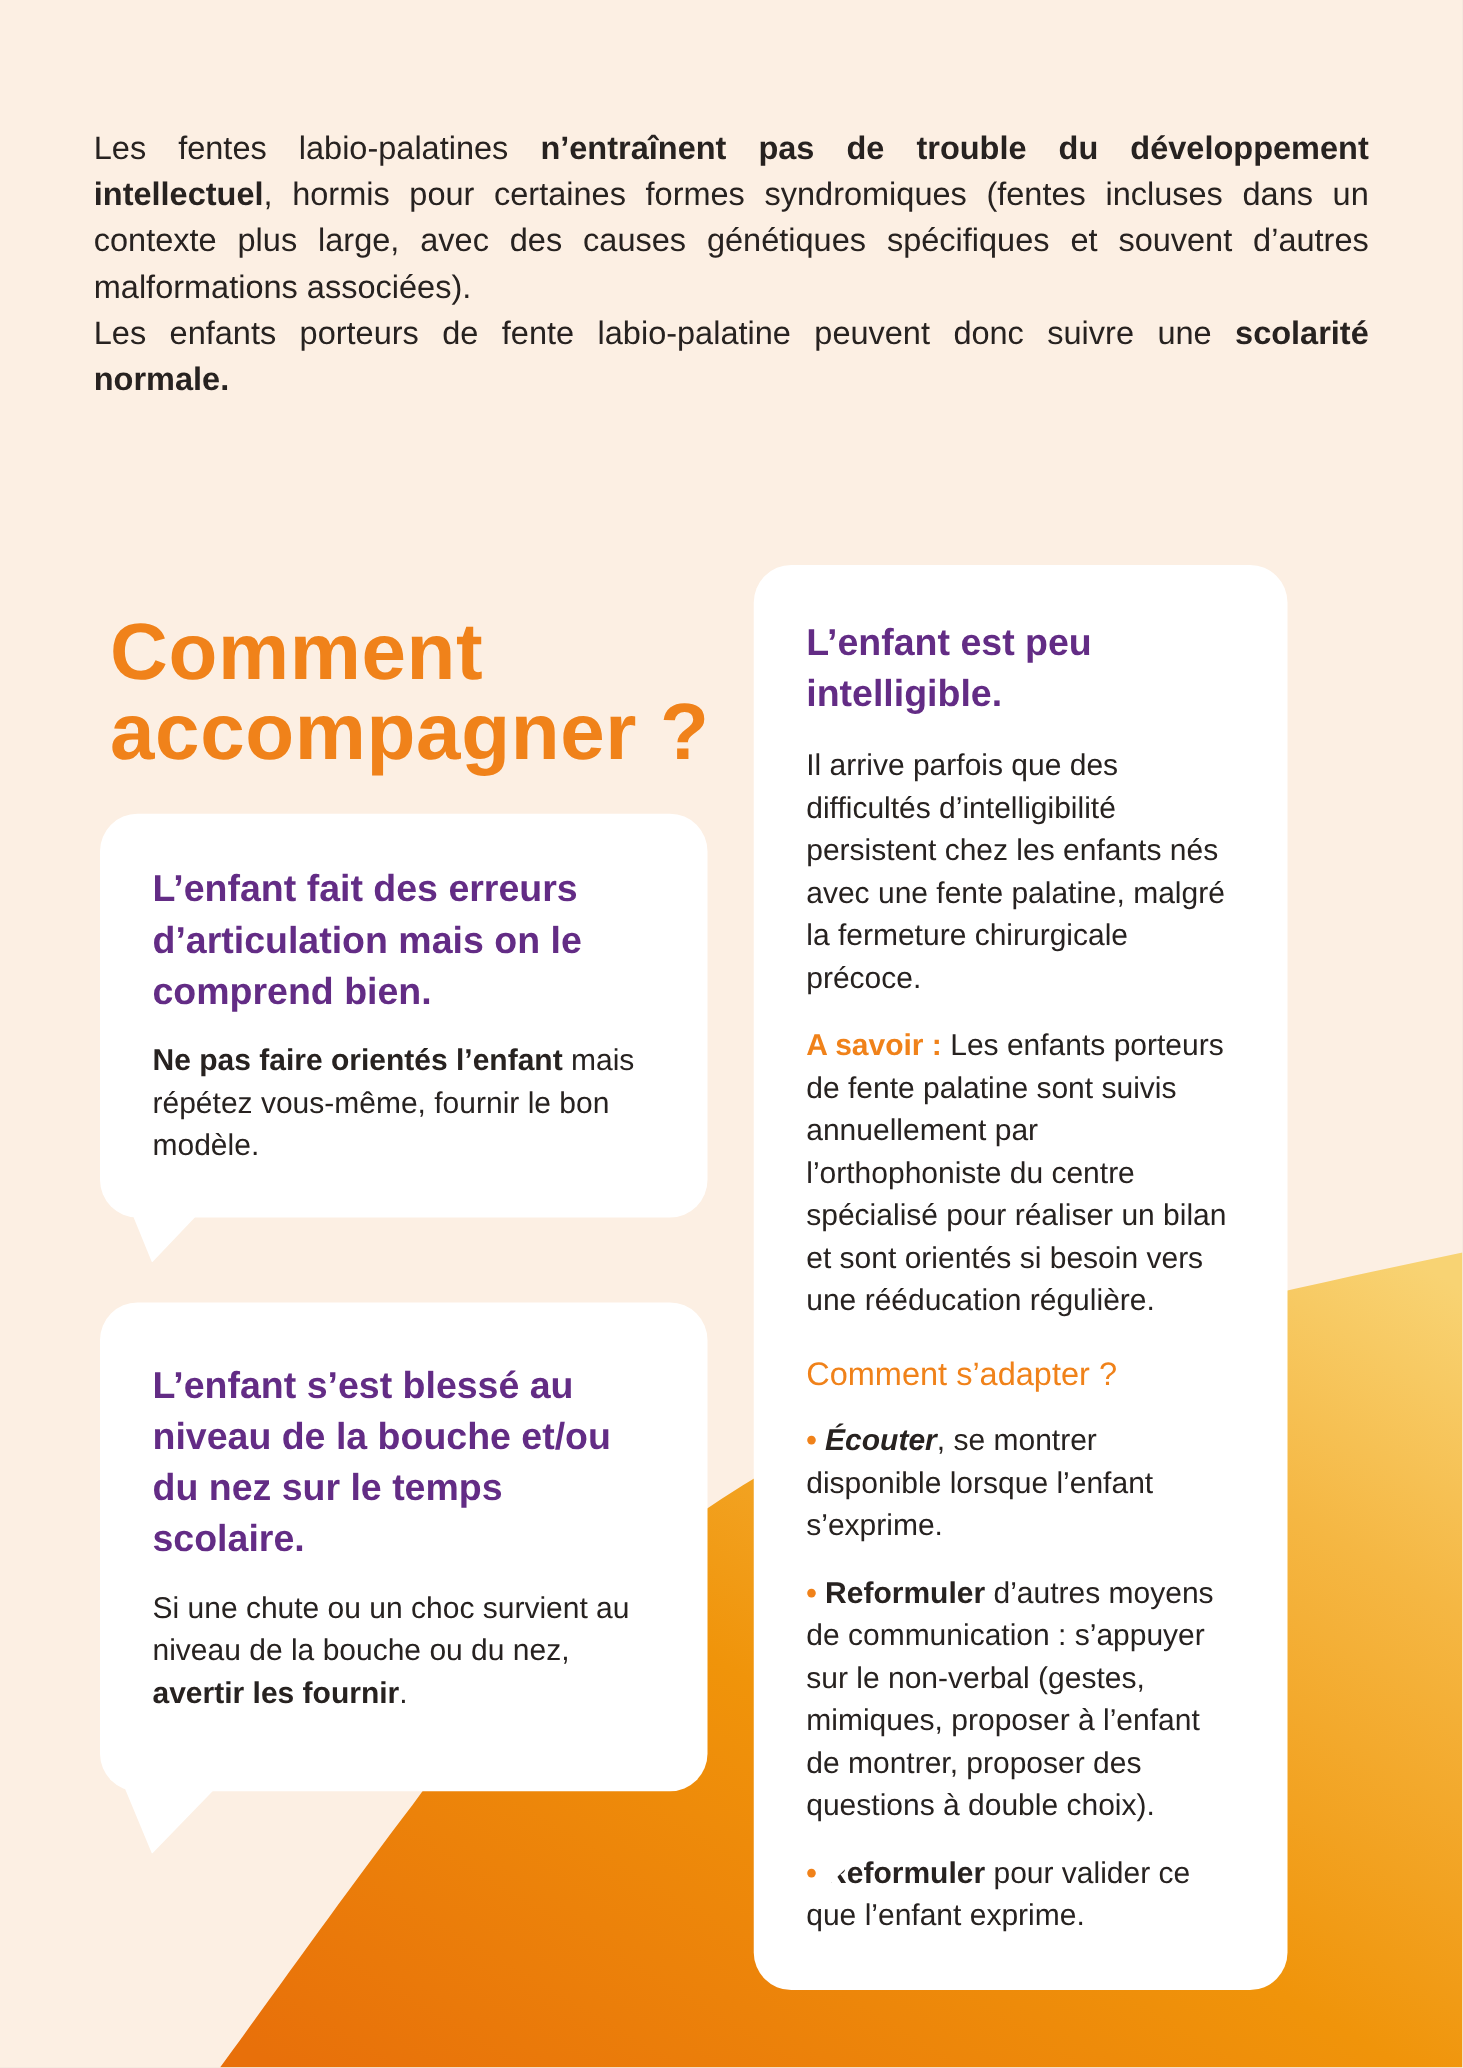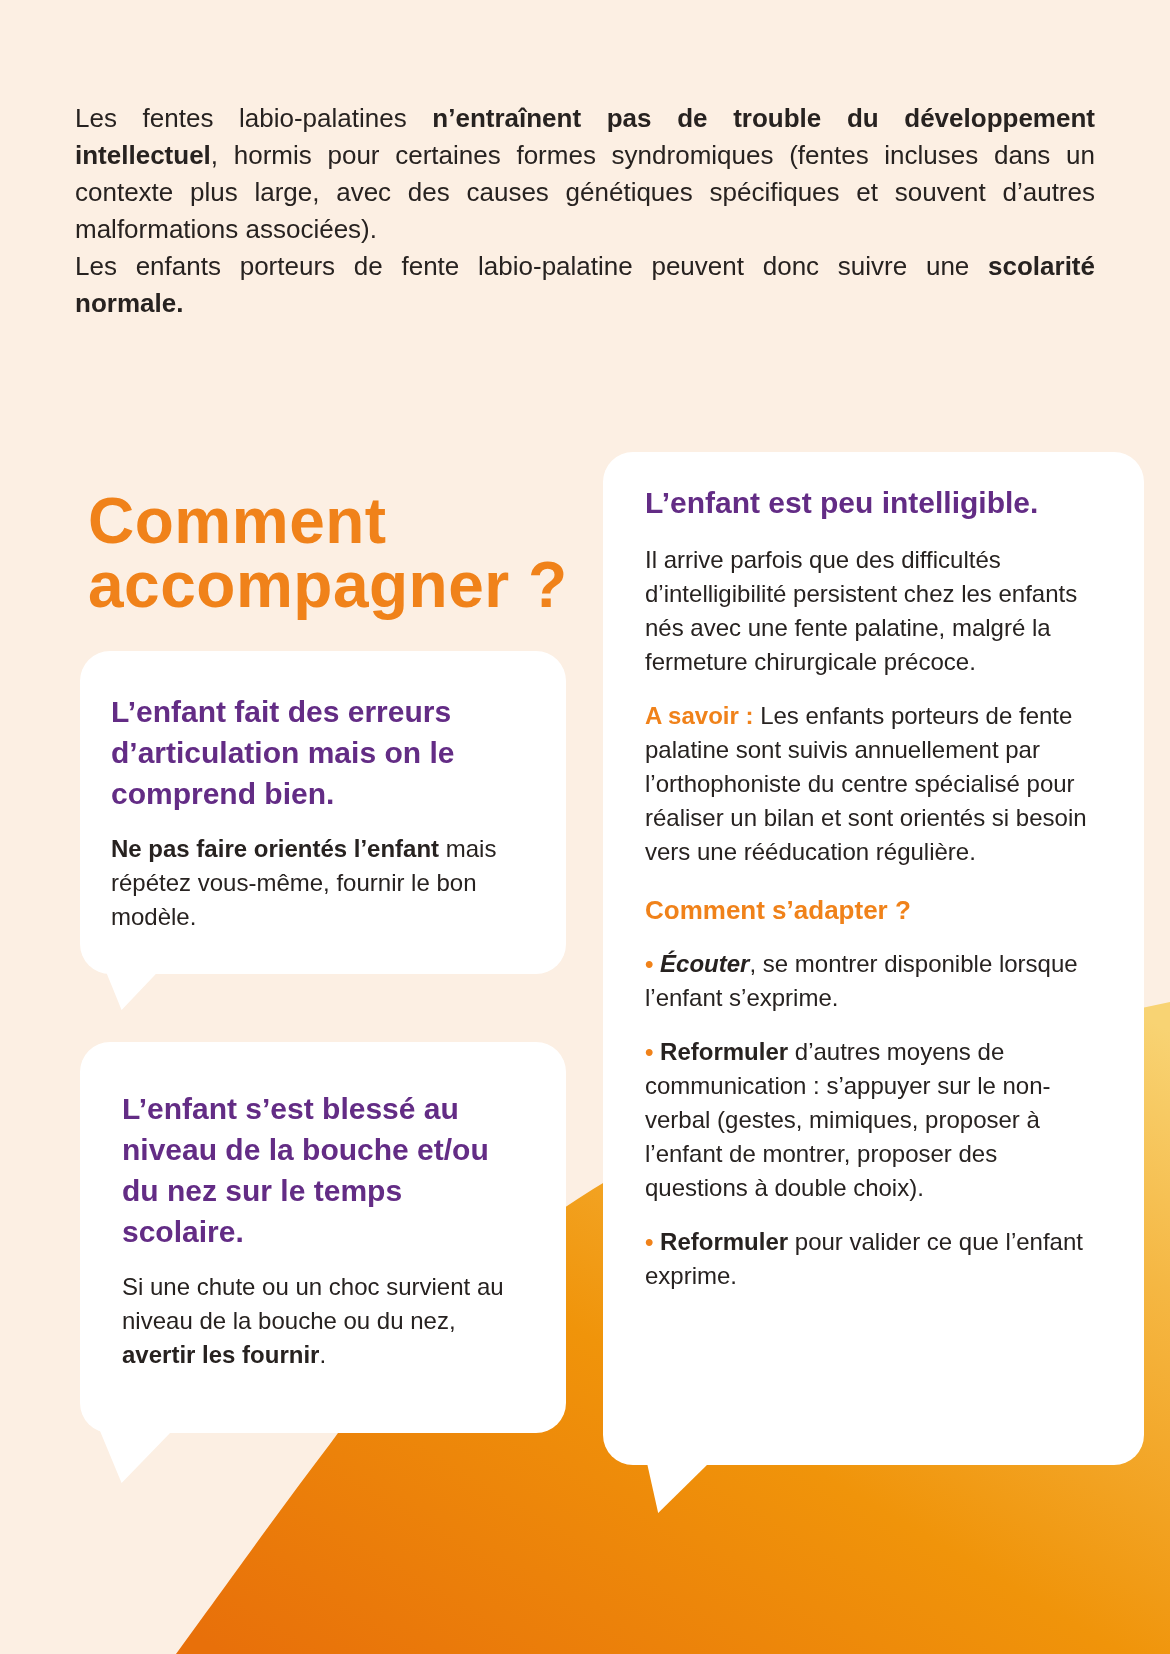--- a/index.html
+++ b/index.html
@@ -55,28 +55,28 @@
     font-weight: bold;
     color: #632c85;
   }
   .card-body, .card-par, .bullet-item {
     font-size: 24px;
     line-height: 34px;
     color: #272220;
   }
   .card-body { margin-top: 18px; }
   .card-par { margin: 20px 0 0 0; }
-  .card-left-1 { left: 80px; top: 651px;  width: 486px; min-height: 308px; padding: 40px 31px; }
+  .card-left-1 { left: 80px; top: 651px;  width: 486px; min-height: 308px; padding: 40px 42px; }
   .card-left-2 { left: 80px; top: 1042px; width: 486px; min-height: 391px; padding: 46px 42px; }
-  .card-right  { left: 603px; top: 452px; width: 541px; min-height: 1013px; padding: 30px 42px; }
+  .card-right  { left: 603px; top: 452px; width: 427px; min-height: 1013px; padding: 42px 42px; }
   .subhead {
     margin-top: 24px;
     font-size: 26px;
     line-height: 34px;
-    font-weight: bold;
+    font-weight: normal;
     color: #f0821a;
   }
   .bullet-list { margin: 0; padding: 0; list-style: none; }
   .bullet-item { margin-top: 20px; }
   .bullet-dot { color: #f0821a; font-weight: bold; }
   .tail {
     position: absolute;
     background: #ffffff;
     z-index: 2;
   }

